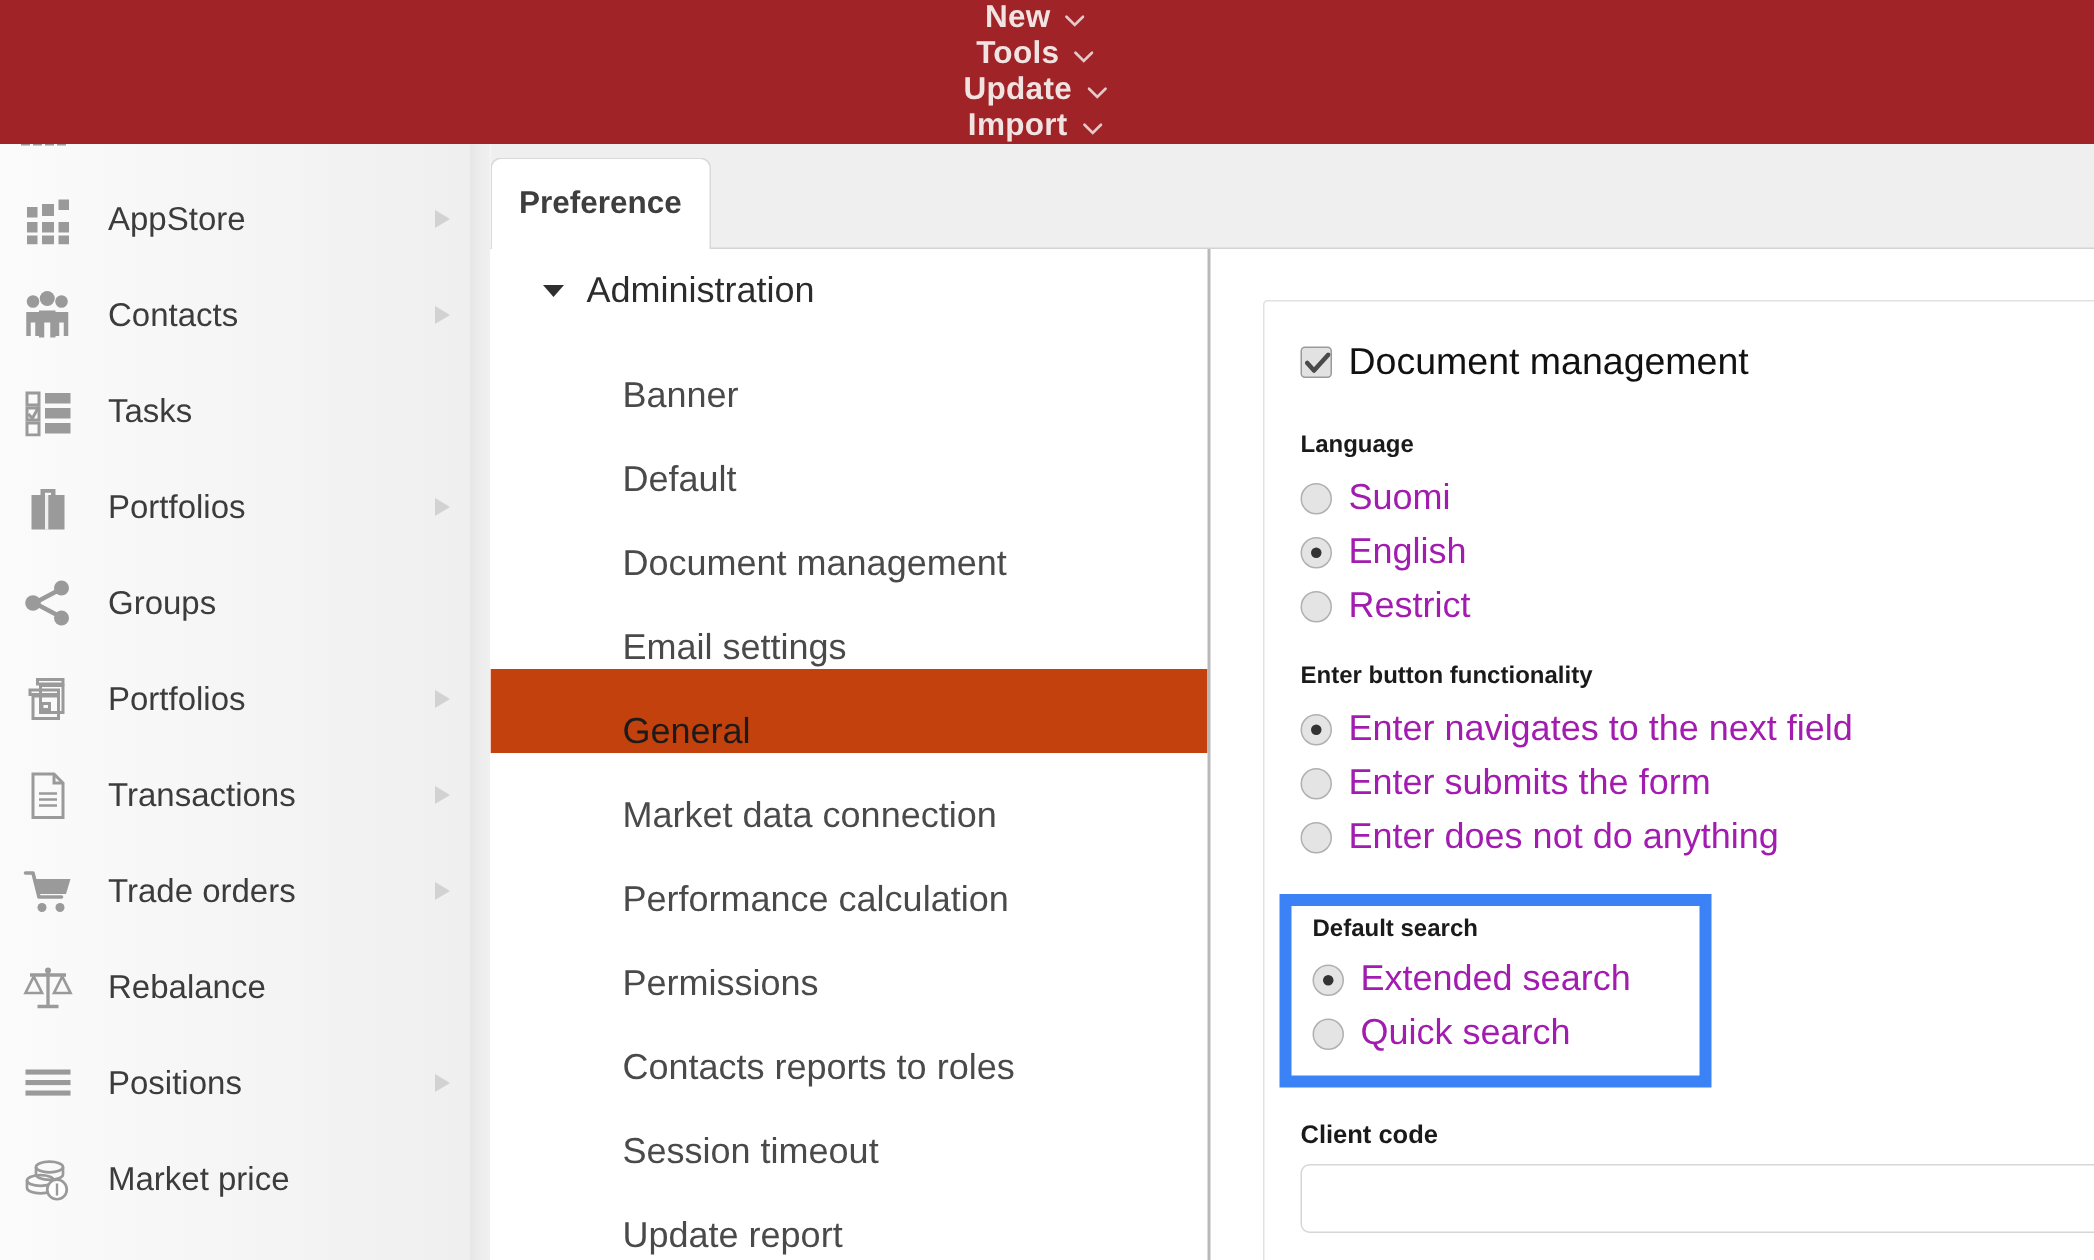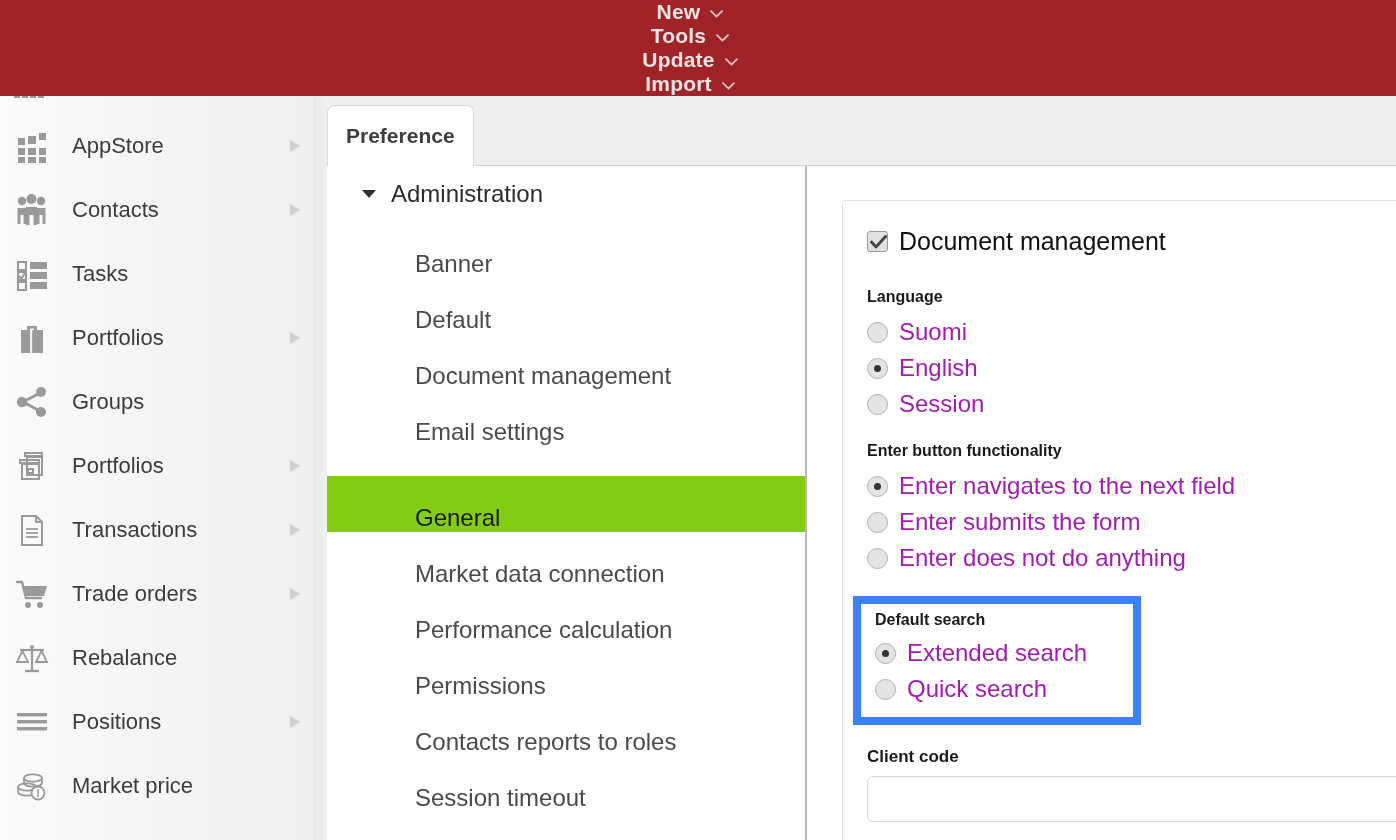--- a/index.html
+++ b/index.html
@@ -135,23 +135,22 @@
   }
   .tree-child {
     height: 56px;
     display: flex; align-items: flex-end;
     padding-left: 88px;
     font-size: 24px;
     color: #4a4a4a;
     cursor: pointer;
   }
   .tree-child.selected {
-    background: #84cc16;
+    background: #c2410c;
     color: #1b1b1b;
-    margin-top: 30px;
   }
 
   
   .formpanel {
     position: absolute; left: 482px; top: 70px;
     width: 587px; height: 674px;
     background: #ffffff;
     overflow: hidden;
   }
   .form-card {
@@ -550,21 +549,21 @@
           <div class="radio-row">
             <span class="rdo"></span>
             <span class="r-label">Suomi</span>
           </div>
           <div class="radio-row">
             <span class="rdo on"></span>
             <span class="r-label">English</span>
           </div>
           <div class="radio-row">
             <span class="rdo"></span>
-            <span class="r-label">Session</span>
+            <span class="r-label">Restrict</span>
           </div>
         </div>
 
         <div class="group">
           <div class="group-title">Enter button functionality</div>
           <div class="radio-row">
             <span class="rdo on"></span>
             <span class="r-label">Enter navigates to the next field</span>
           </div>
           <div class="radio-row">

